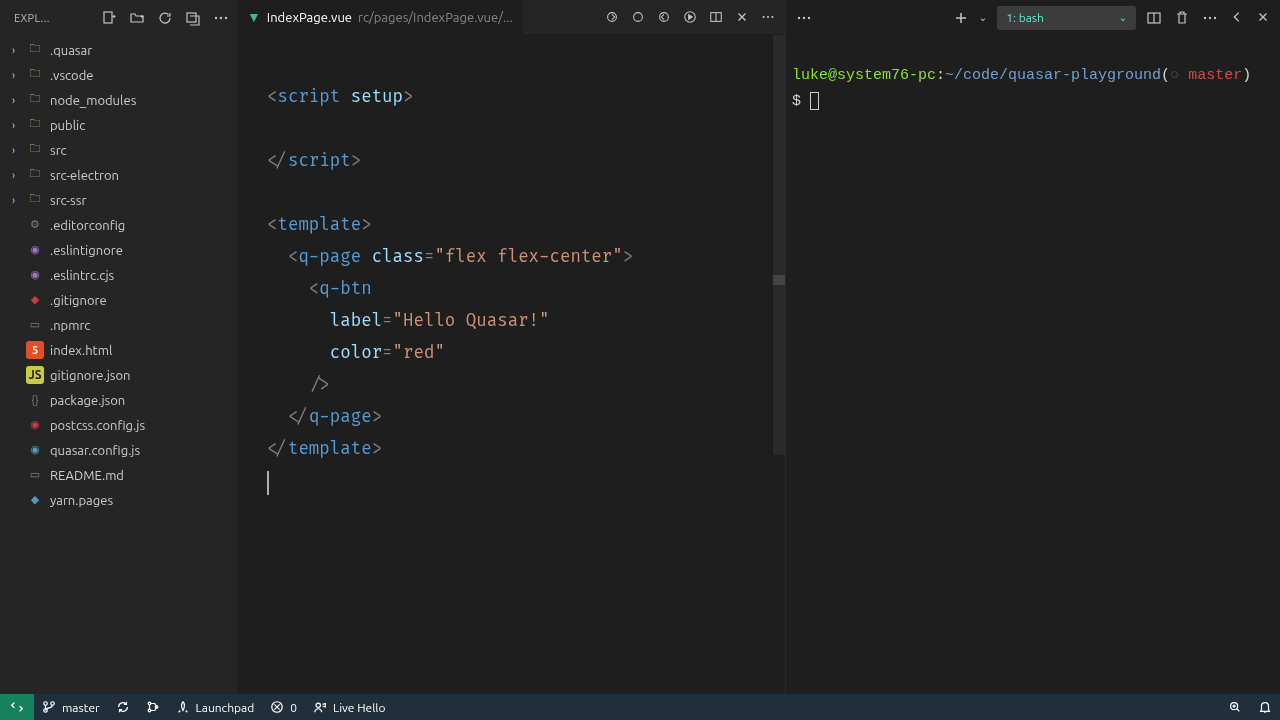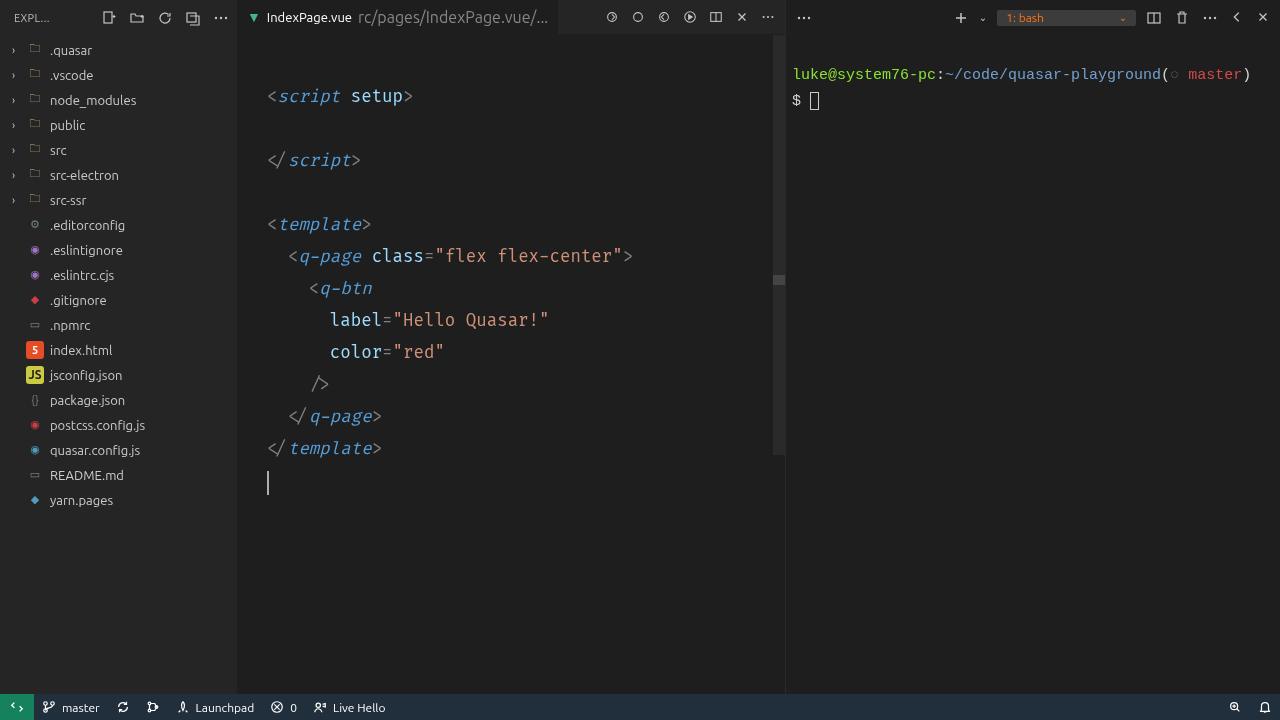--- a/index.html
+++ b/index.html
@@ -46,50 +46,50 @@
   .tabbar {
     height: 35px; background: #252526; display: flex; align-items: center;
     border-bottom: 1px solid #1e1e1e;
   }
   .tab {
     height: 35px; display: flex; align-items: center; gap: 6px;
     padding: 0 10px; background: #1e1e1e; color: #ffffff;
     border-right: 1px solid #252526;
   }
   .tab .vue-ic { color: #41b883; font-size: 14px; }
-  .tab .tpath { color: #868686; font-size: 16px; }
+  .tab .tpath { color: #868686; font-size: 13px; }
   .tab-actions { margin-left: auto; display: flex; gap: 12px; padding: 0 10px; color: #c5c5c5; }
   .tab-actions span { cursor: pointer; }
   .editor-body {
     flex: 1; padding: 14px 0 0 30px;
     font-family: "Fira Code", Consolas, "Courier New", monospace;
     font-size: 17px; line-height: 32px; white-space: pre;
     position: relative;
   }
   .editor-scroll { position: absolute; right: 0; top: 0; width: 12px; height: 420px; background: #2a2a2a; }
   .editor-scroll::after { content:""; position:absolute; top:240px; height:10px; width:12px; background:#444; }
   .tok-bracket { color: #808080; }
-  .tok-tag { color: #569cd6; font-style: italic; }
+  .tok-tag { color: #569cd6; }
   .tok-attr { color: #9cdcfe; }
   .tok-string { color: #ce9178; }
   .cursor {
     display: inline-block; width: 2px; height: 24px; background: #aeafad;
     vertical-align: middle; margin-top: 4px;
   }
 
   
   .terminal { width: 495px; background: #1e1e1e; display: flex; flex-direction: column; border-left: 1px solid #2a2a2a; }
   .term-header {
     height: 35px; display: flex; align-items: center; gap: 10px;
     padding: 0 10px; color: #c5c5c5; background: #1e1e1e;
   }
   .term-left { display: flex; gap: 14px; }
   .term-left span { cursor: pointer; }
   .term-select {
-    flex: 1; max-width: 180px; height: 16px; background: #3c3c3c; color: #f97316;
+    flex: 1; max-width: 180px; height: 24px; background: #3c3c3c; color: #5eead4;
     border: 1px solid #3c3c3c; display: flex; align-items: center; padding: 0 8px;
     justify-content: space-between; font-size: 12px; border-radius: 2px;
   }
   .term-right { display: flex; gap: 12px; margin-left: auto; }
   .term-right span { cursor: pointer; }
   .term-body {
     flex: 1; padding: 28px 26px 0 6px;
     font-family: Consolas, "Courier New", monospace; font-size: 15px;
     line-height: 26px; white-space: pre-wrap; word-break: break-all;
   }
@@ -210,21 +210,21 @@
       <div class="tree-row leaf">
           <span class="ficon ic-grey">▭</span>
           <span>.npmrc</span>
         </div>
       <div class="tree-row leaf">
           <span class="ficon ic-orange">5</span>
           <span>index.html</span>
         </div>
       <div class="tree-row leaf">
           <span class="ficon ic-yellow" style="background:#cbcb41;color:#1e1e1e;font-weight:bold;font-size:12px">JS</span>
-          <span>jsconfig.json</span>
+          <span>gitignore.json</span>
         </div>
       <div class="tree-row leaf">
           <span class="ficon ic-grey">{}</span>
           <span>package.json</span>
         </div>
       <div class="tree-row leaf">
           <span class="ficon ic-red">◉</span>
           <span>postcss.config.js</span>
         </div>
       <div class="tree-row leaf">

